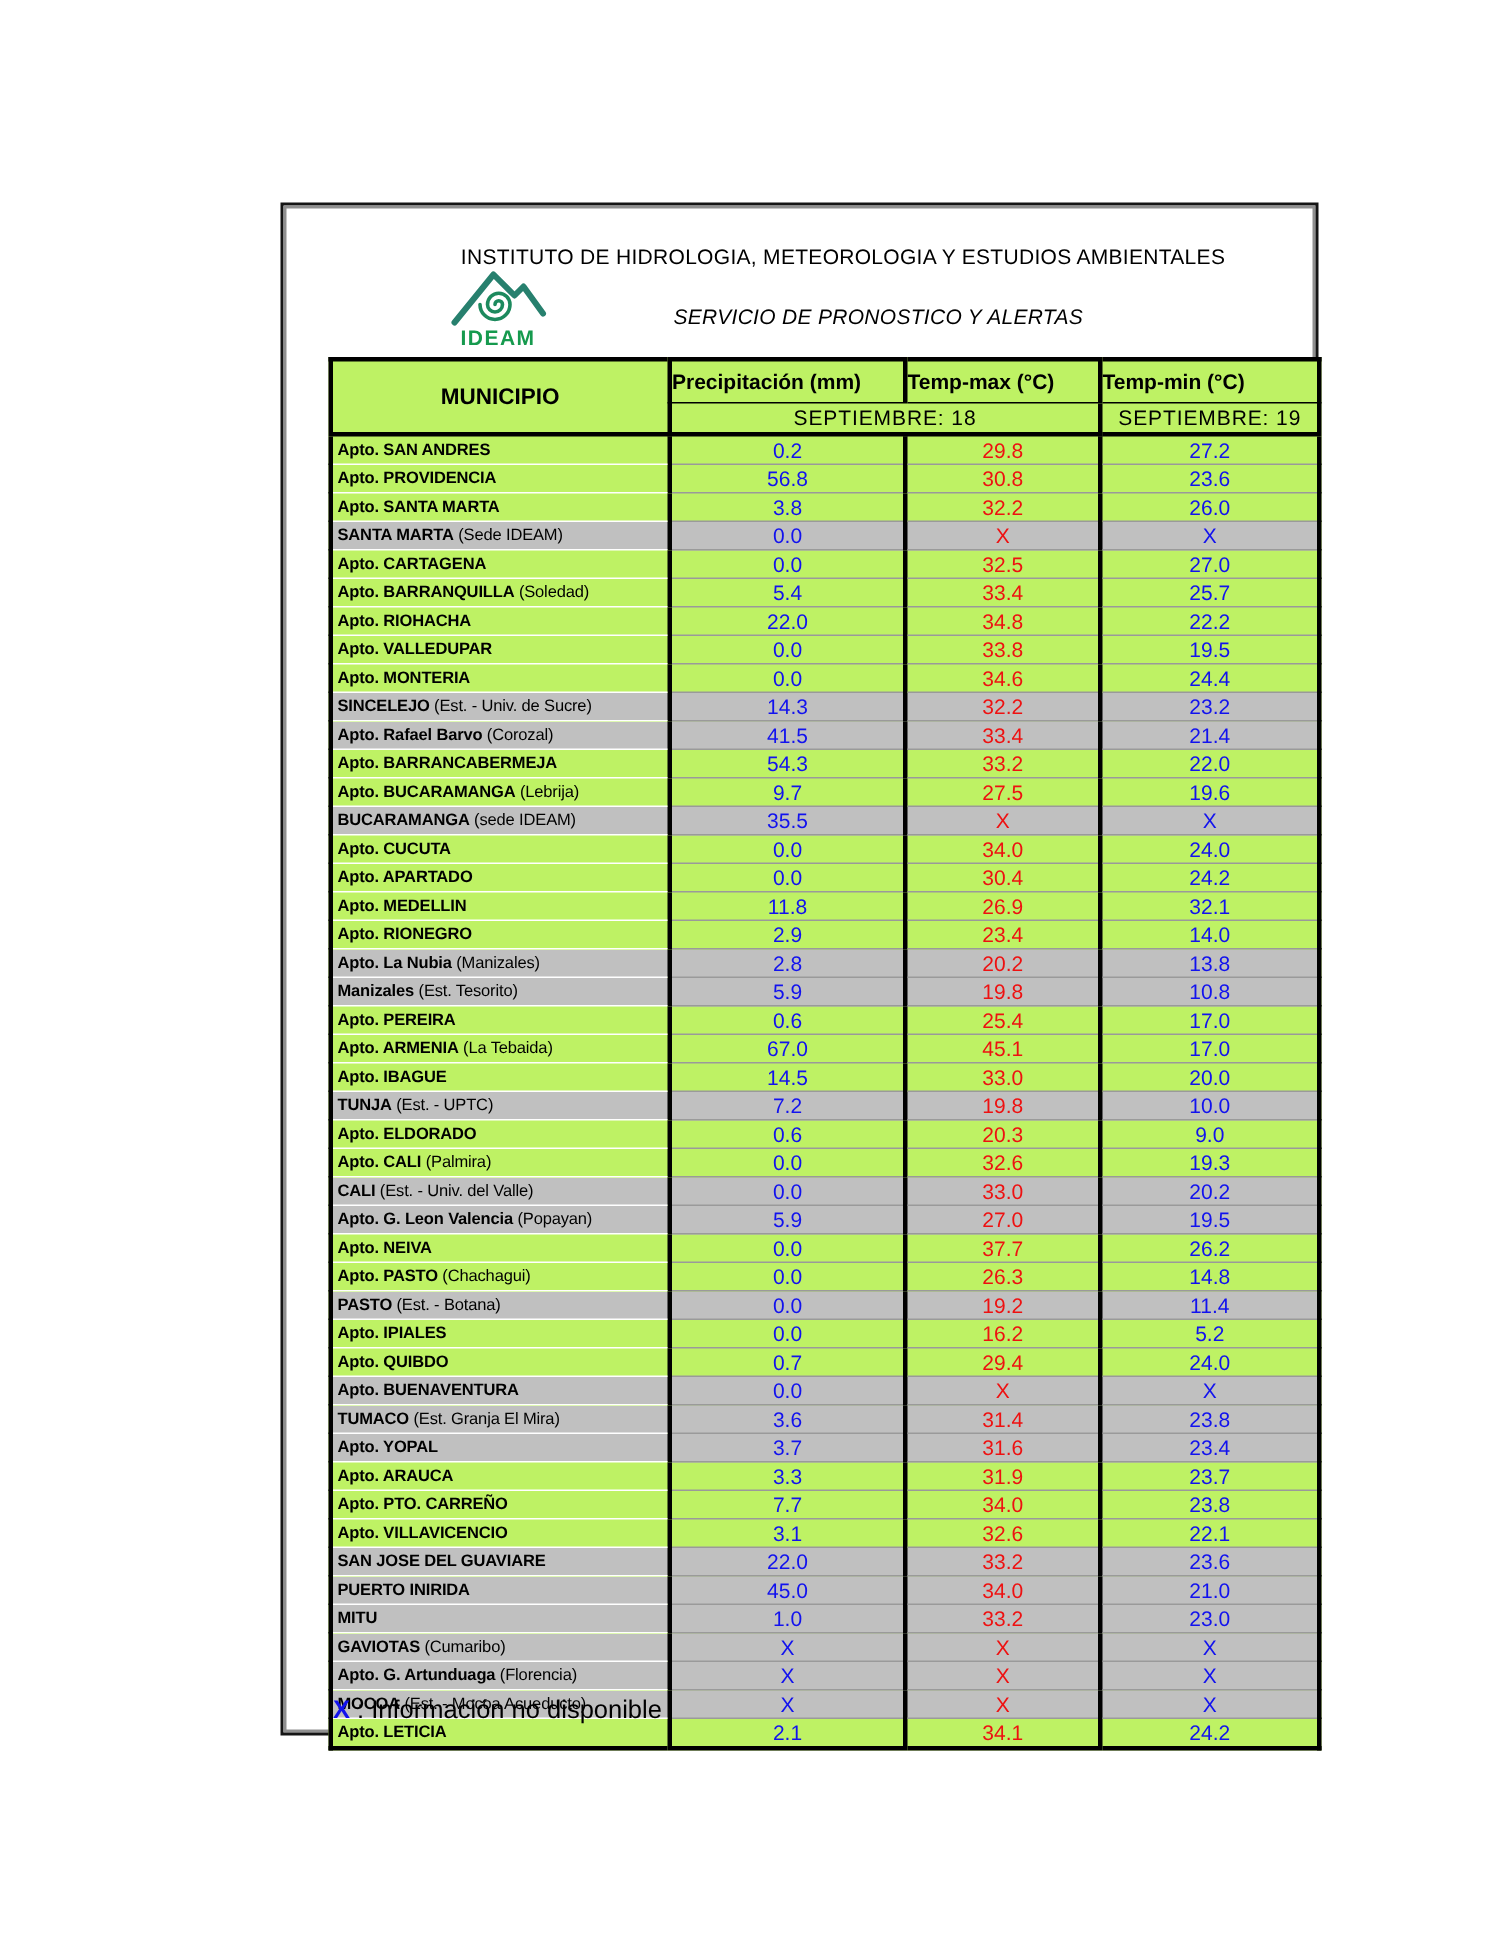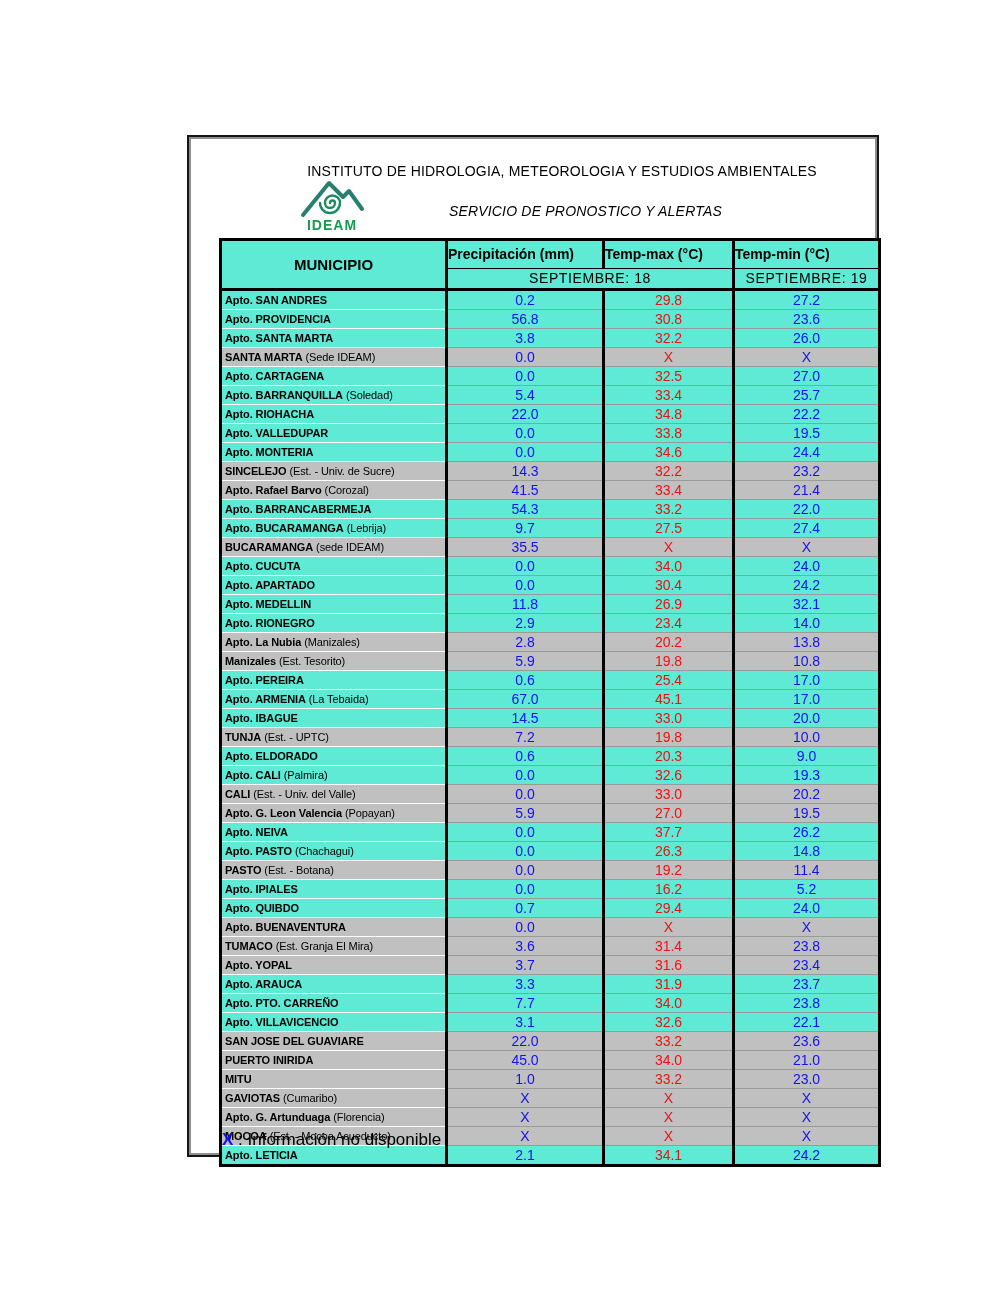--- a/index.html
+++ b/index.html
@@ -9,21 +9,21 @@
          box-sizing:border-box;border:2px solid #151515;
          box-shadow:inset 0 0 0 2px #8f8f8f;background:#fff;}
   .doc-title{position:absolute;top:26px;left:58px;width:calc(100% - 58px);
              text-align:center;font-size:14px;letter-spacing:0.2px;}
   .subtitle{position:absolute;top:66px;left:260px;font-size:14px;letter-spacing:0.2px;font-style:italic;}
   .logo{position:absolute;left:108px;top:38px;width:70px;text-align:center;}
   .logo svg{display:block;margin:0 auto;}
   .logo-text{display:block;font-size:14px;font-weight:bold;letter-spacing:1px;
              color:var(--logo-green);margin-top:-2px;}
   table.wx{position:absolute;left:30px;top:101px;width:659px;table-layout:fixed;
-           border-collapse:collapse;border:3px solid #000;background:#5eead4;}
+           border-collapse:collapse;border:3px solid #000;background:#bef264;}
   col.c-mun{width:226px;} col.c-pre{width:157px;} col.c-max{width:130px;} col.c-min{width:146px;}
   th.mun-h{border-right:3px solid #000;border-bottom:3px solid #000;
            font-size:15px;font-weight:bold;text-align:center;height:45px;}
   th.col-h{border-bottom:1px solid #000;font-size:14px;font-weight:bold;
            text-align:left;height:26px;padding:0;}
   th.col-h.sep, td.sub.sep{border-right:3px solid #000;}
   th.col-h.sepl{border-right:3px solid #000;}
   td.sub{border-bottom:3px solid #000;font-size:14px;font-weight:normal;
          text-align:center;height:19px;letter-spacing:0.6px;padding:0;}
   tbody td{height:18px;padding:0;}
@@ -146,21 +146,21 @@
           <tr>
             <td class="mun"><span>Apto. BARRANCABERMEJA</span></td>
             <td class="val precip">54.3</td>
             <td class="val tmax">33.2</td>
             <td class="val tmin">22.0</td>
           </tr>
           <tr>
             <td class="mun"><span>Apto. BUCARAMANGA</span><span class="nt"> (Lebrija)</span></td>
             <td class="val precip">9.7</td>
             <td class="val tmax">27.5</td>
-            <td class="val tmin">27.4</td>
+            <td class="val tmin">19.6</td>
           </tr>
           <tr class="gray">
             <td class="mun"><span>BUCARAMANGA</span><span class="nt"> (sede IDEAM)</span></td>
             <td class="val precip">35.5</td>
             <td class="val tmax">X</td>
             <td class="val tmin">X</td>
           </tr>
           <tr>
             <td class="mun"><span>Apto. CUCUTA</span></td>
             <td class="val precip">0.0</td>

